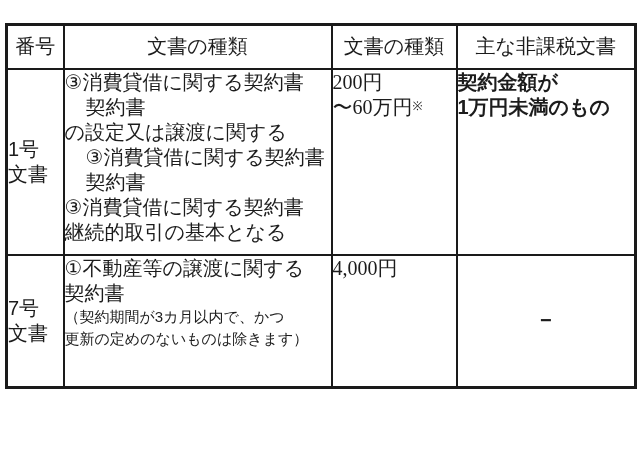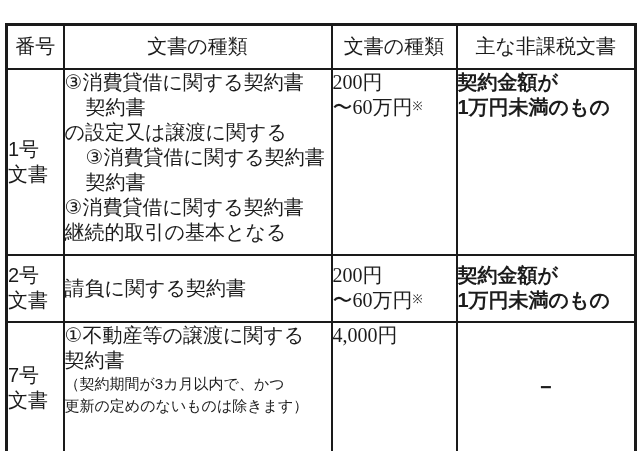--- a/index.html
+++ b/index.html
@@ -134,37 +134,20 @@
         </td>
         <td class="tax-cell">
           <div class="line">200円</div>
           <div class="line"><span>〜60万円</span><sup class="mark">※</sup></div>
         </td>
         <td class="exempt-cell">
           <div class="line">契約金額が</div>
           <div class="line">1万円未満のもの</div>
         </td>
       </tr>
-      <tr class="r-2">
-        <td class="label-cell">
-          <div class="line">2号</div>
-          <div class="line">文書</div>
-        </td>
-        <td class="doc-cell v-mid">
-          <div class="line">請負に関する契約書</div>
-        </td>
-        <td class="tax-cell v-mid">
-          <div class="line">200円</div>
-          <div class="line"><span>〜60万円</span><sup class="mark">※</sup></div>
-        </td>
-        <td class="exempt-cell v-mid">
-          <div class="line">契約金額が</div>
-          <div class="line">1万円未満のもの</div>
-        </td>
-      </tr>
       <tr class="r-3">
         <td class="label-cell">
           <div class="line">7号</div>
           <div class="line">文書</div>
         </td>
         <td class="doc-cell">
           <div class="line">①不動産等の譲渡に関する</div>
           <div class="line">契約書</div>
           <div class="note-line">（契約期間が3カ月以内で、かつ</div>
           <div class="note-line">更新の定めのないものは除きます）</div>

